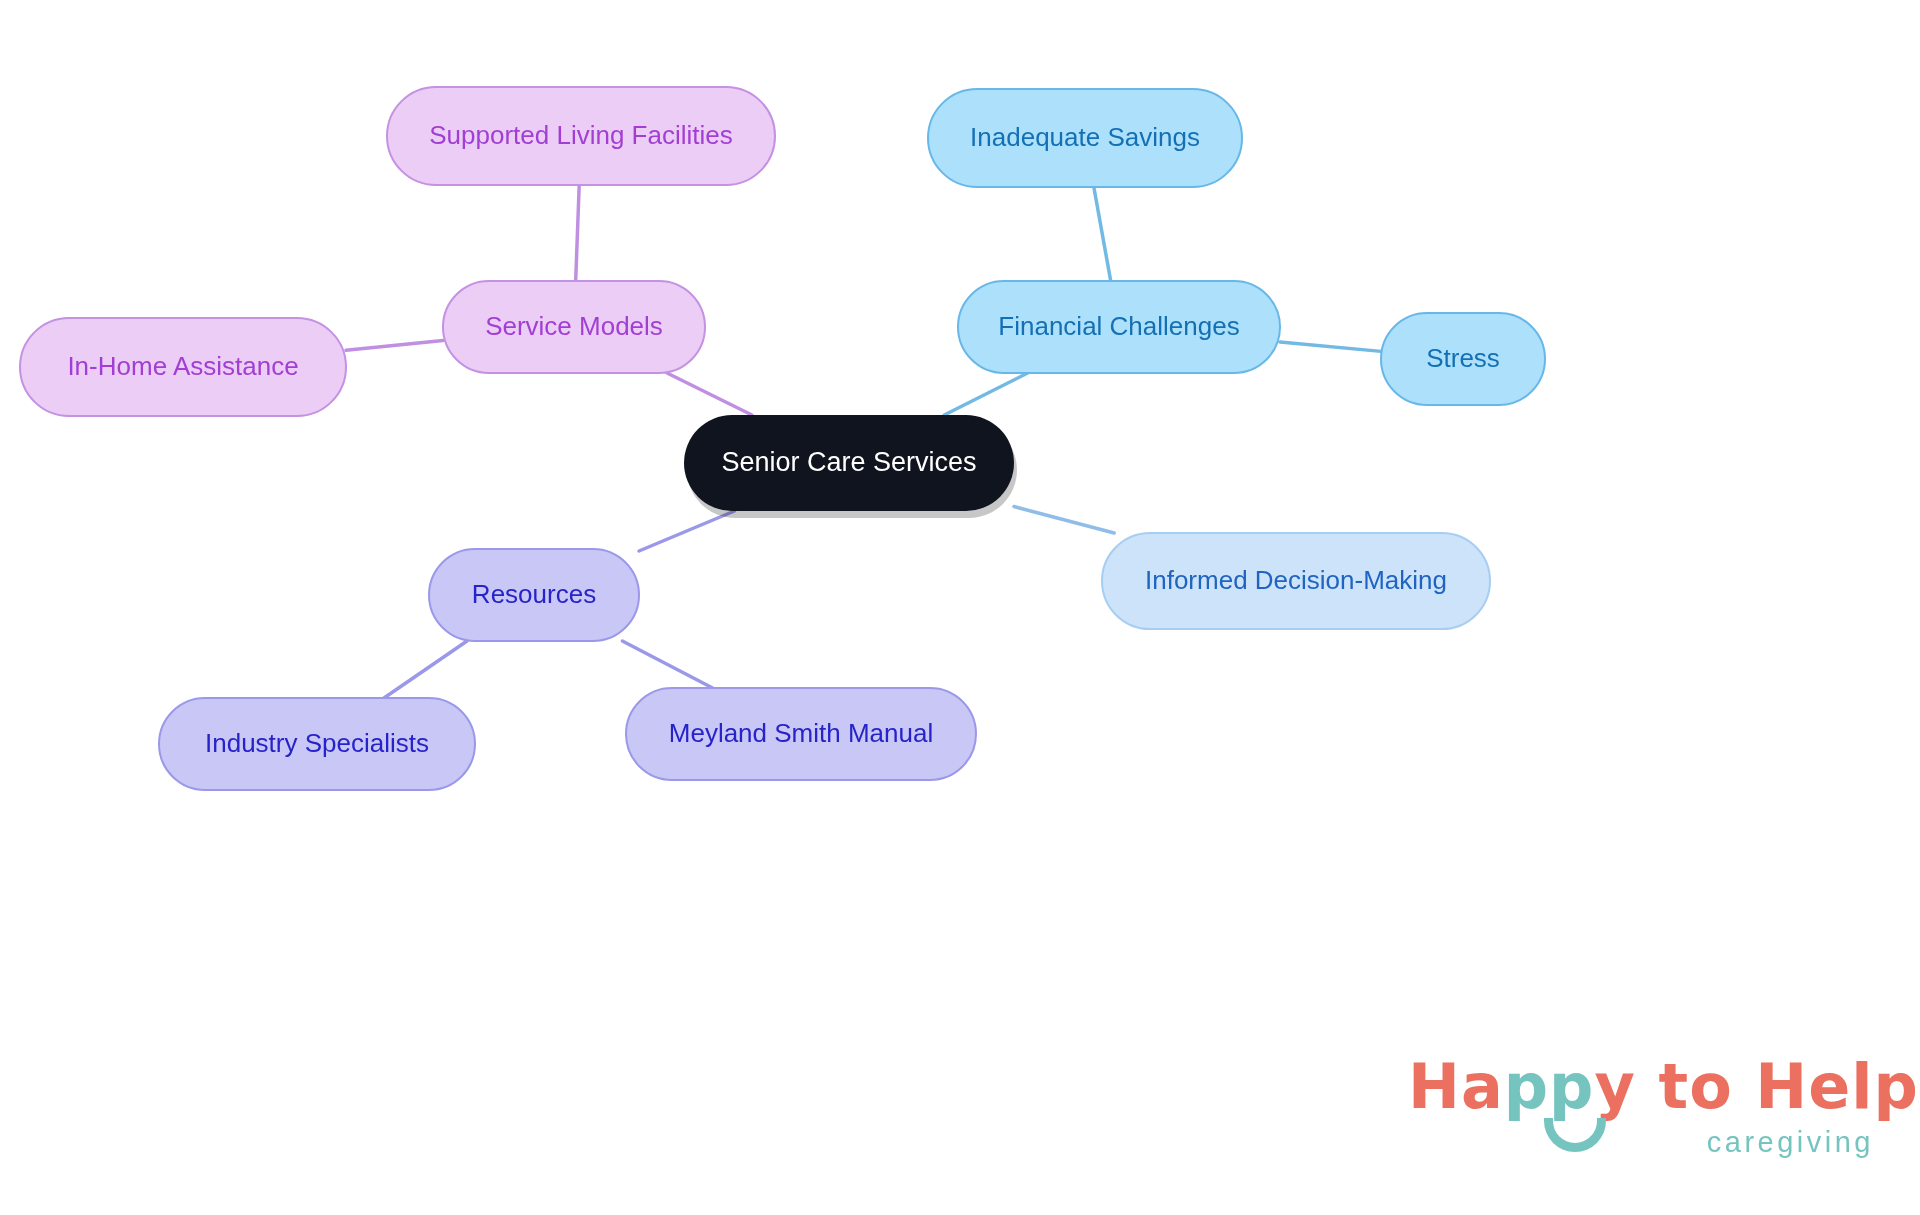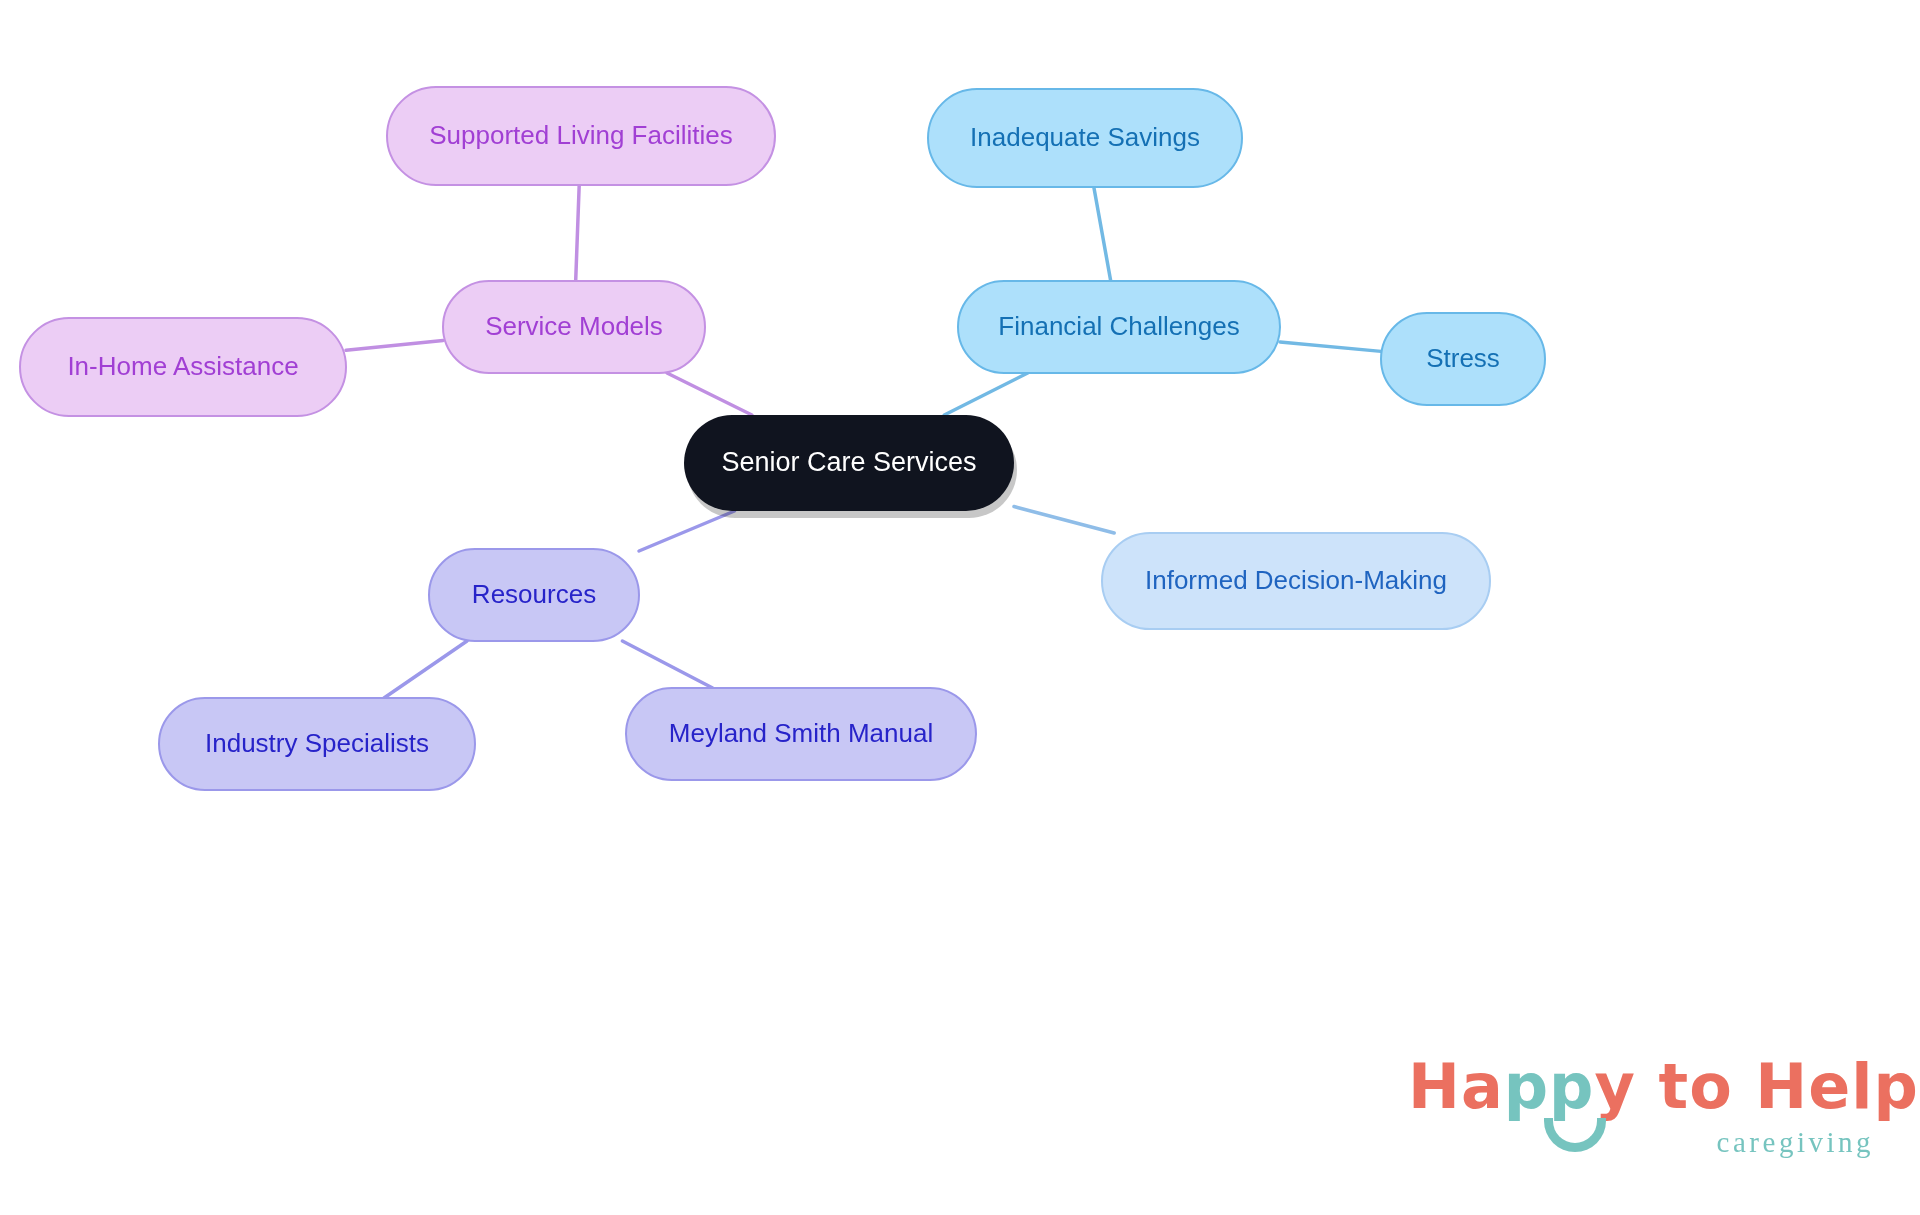--- a/index.html
+++ b/index.html
@@ -71,21 +71,21 @@
     border: 9px solid #76c4bf;
     border-top: none;
     border-bottom-left-radius: 40px;
     border-bottom-right-radius: 40px;
     box-sizing: border-box;
   }
   .logo-tagline {
     position: absolute;
     right: 4px;
     top: 70px;
-    font-family: Liberation Serif, serif;
+    font-family: Liberation Sans, sans-serif;
     font-size: 29px;
     letter-spacing: 3.5px;
     color: #76c4bf;
     white-space: nowrap;
   }
 </style>
 </head>
 <body>
 
 <svg id="mindmap-canvas" viewBox="0 0 1920 1215">

